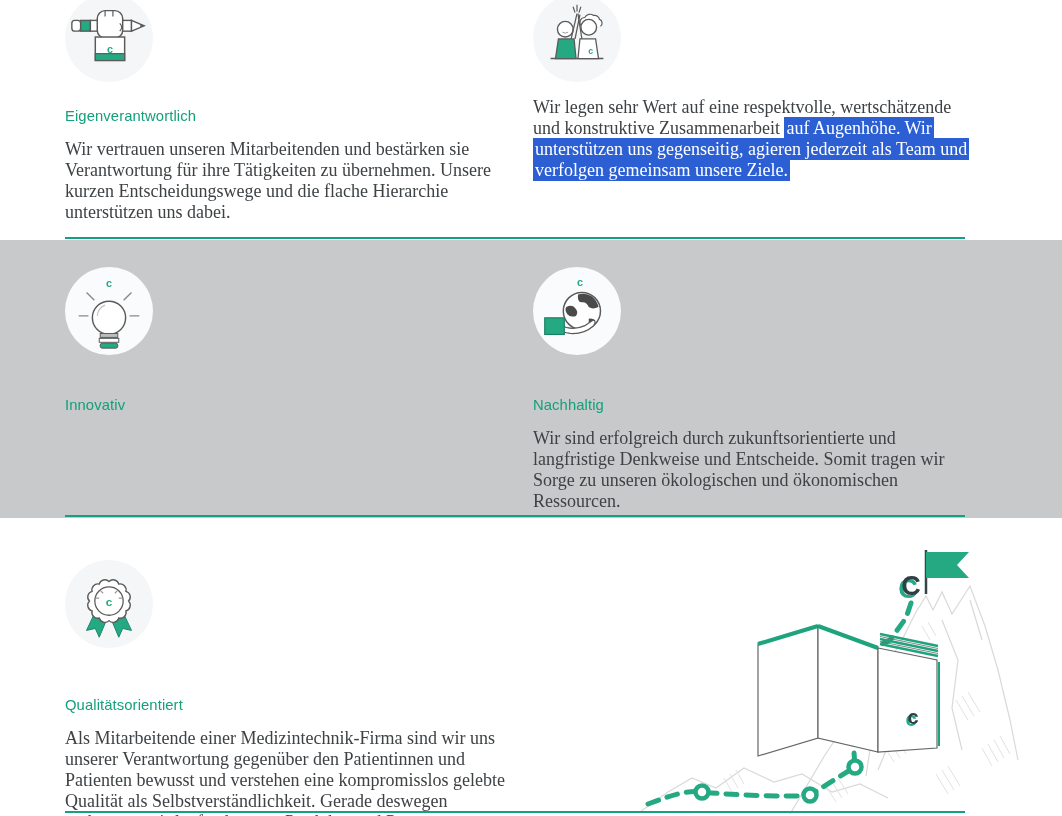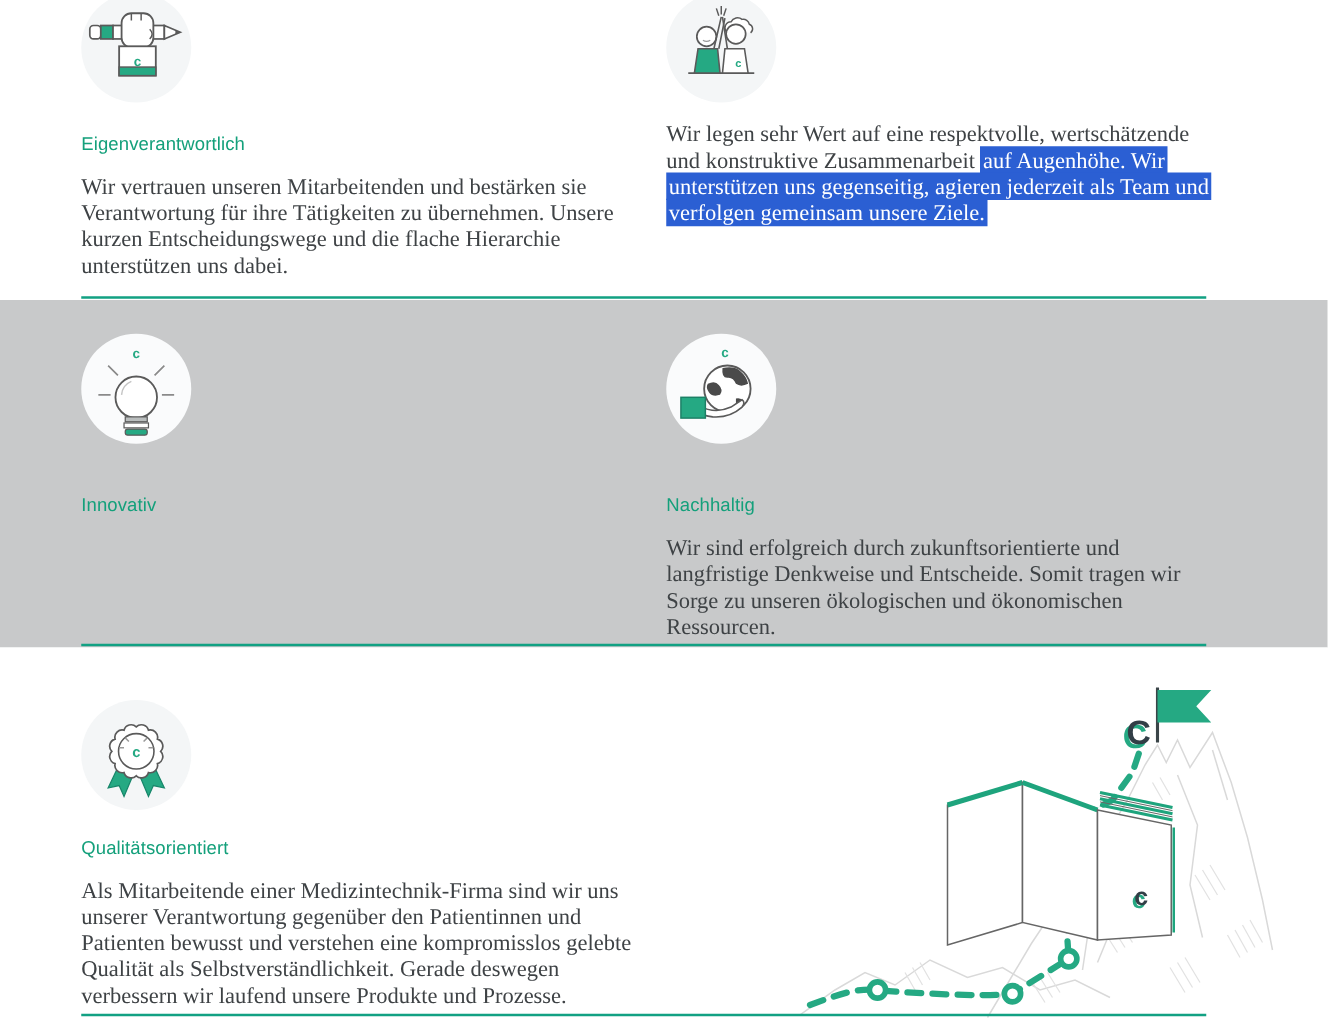--- a/index.html
+++ b/index.html
@@ -21,21 +21,21 @@
   .row-1 .divider{bottom:1px;}
   .row-2 .divider{bottom:1px;}
   .row-3 .divider{bottom:3px;}
   .icon-circle{width:88px;height:88px;border-radius:50%;
     display:flex;align-items:center;justify-content:center;}
   .on-white{background:#f4f6f7;}
   .on-gray{background:#fafbfc;}
   .row-1 .icon-circle{margin-top:-6px;}
   .value-title{margin:26px 0 0 0;font-size:14.8px;font-weight:400;color:#14a07b;letter-spacing:.1px;}
   .row-2 .value-title{margin-top:42px;}
-  .row-3 .value-title{margin-top:23px;}
+  .row-3 .value-title{margin-top:49px;}
   .value-text{margin:15px 0 0 0;font-size:18px;line-height:21px;color:#3e4245;font-family:Liberation Serif, serif;}
   .sel{background:#2b5fd3;color:#ffffff;padding:1px 2px;
     -webkit-box-decoration-break:clone;box-decoration-break:clone;}
   .illustration{position:absolute;left:640px;top:22px;width:380px;height:276px;z-index:1;}
   svg text{font-family:"Liberation Sans", sans-serif;}
 </style>
 </head>
 <body>
 
 <div class="top-shade"></div>

